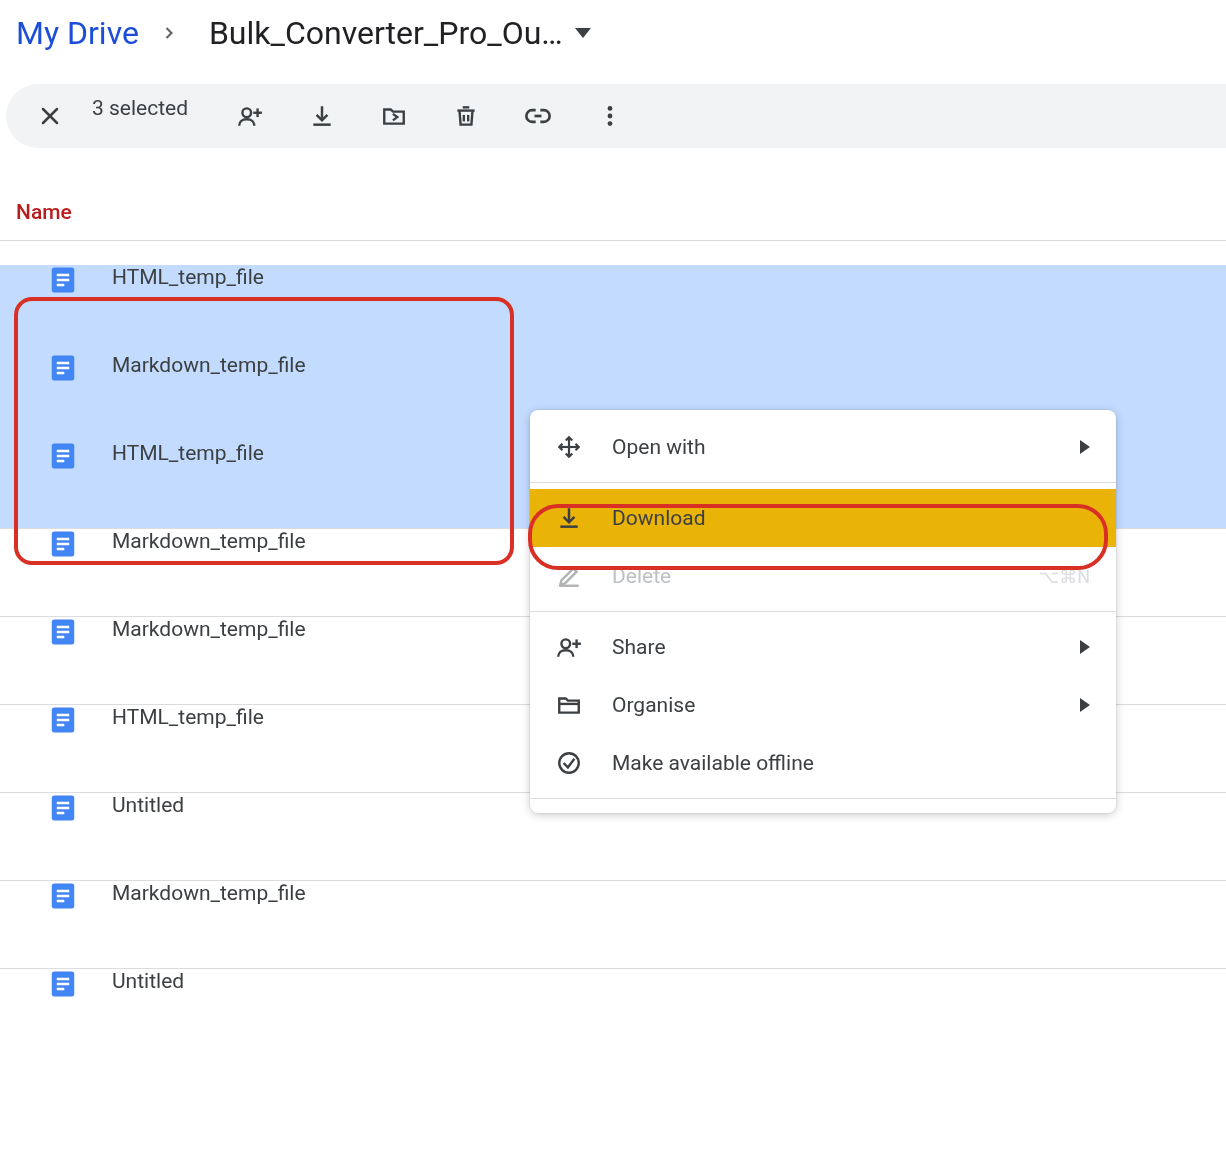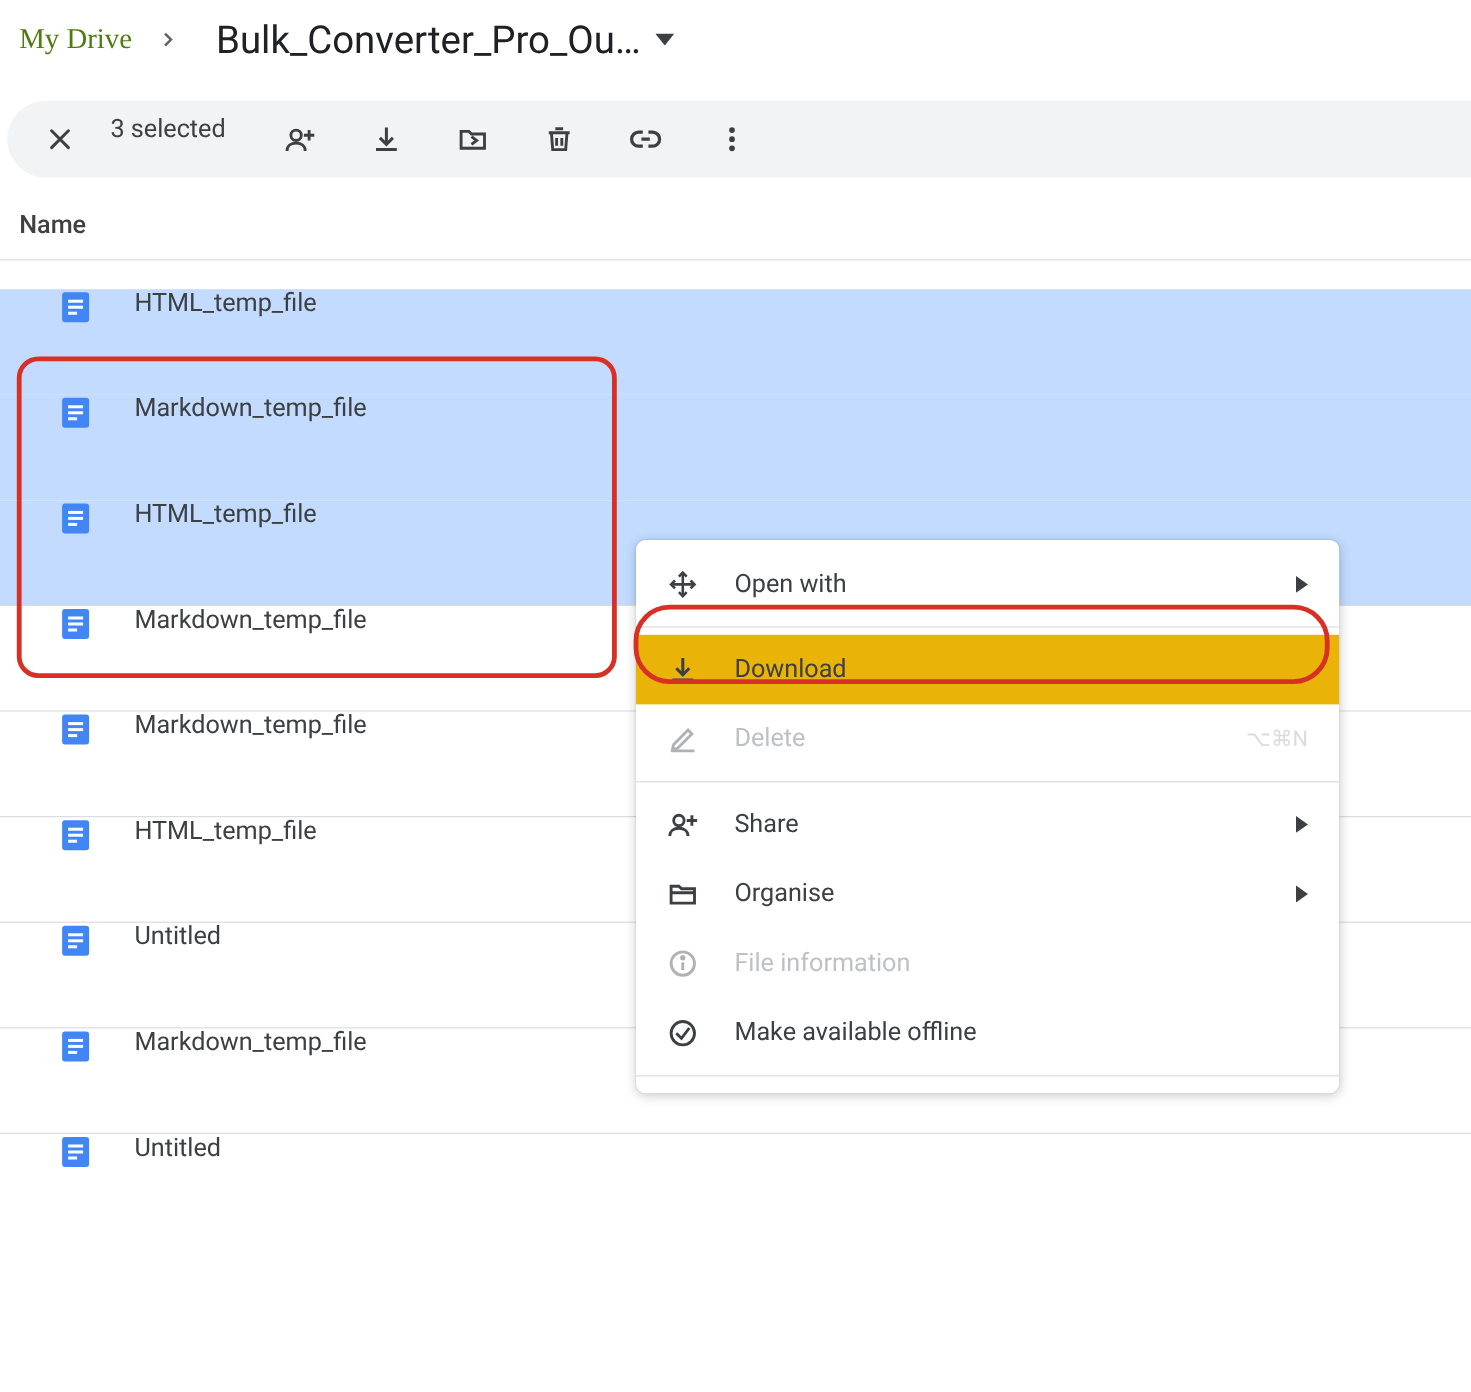--- a/index.html
+++ b/index.html
@@ -1,44 +1,44 @@
 <!DOCTYPE html>
 <html><head>
   <meta charset="utf-8">
   <style>
     * { box-sizing: border-box; margin: 0; padding: 0; }
     body { font-family: 'Google Sans', Roboto, Arial, sans-serif; background: #fff; width: 1226px; color: #202124; }
     
     
     .breadcrumb { display: flex; align-items: center; padding: 10px 16px; gap: 20px; }
-    .breadcrumb-root { font-size: 24px; color: #4d7c0f; font-weight: 400; cursor: pointer; font-family: Liberation Serif, serif; }
+    .breadcrumb-root { font-size: 32px; color: #1d4ed8; font-weight: 400; cursor: pointer; }
     .breadcrumb-sep { color: #5f6368; }
     .breadcrumb-current { font-size: 32px; color: #202124; font-weight: 400; }
     .breadcrumb-dropdown { display: flex; align-items: center; gap: 12px; cursor: pointer; padding: 4px 10px; border-radius: 30px;}
     
     
     .sel-toolbar { display: flex; align-items: flex-start; background: #f1f3f4; border-radius: 40px 0 0 40px; padding: 12px 24px; gap: 32px; margin-top: 18px; margin-left: 6px; }
     .sel-toolbar .icon-btn { width: 40px; height: 40px; display:flex; align-items:center; justify-content:center; border-radius:50%; cursor:pointer; color:#444;}
     .sel-count { font-size: 21px; color: #3c4043; margin-left:-10px; margin-right:10px; }
     
     
-    .name-header { font-size: 21px; font-weight: 500; color: #404040; padding: 28px 16px 16px; border-bottom: 1px solid #dadce0; }
+    .name-header { font-size: 21px; font-weight: 500; color: #b91c1c; padding: 28px 16px 16px; border-bottom: 1px solid #dadce0; margin-top: 24px; }
     
     
     .file-list { margin-top: 24px; }
     .file-row { display: flex; height: 88px; padding: 0 48px; border-bottom: 1px solid #dadce0; cursor: pointer; gap:34px; font-size: 21px; color:#3c4043;}
     .file-row.selected { background: #c2dbff; }
     .file-row.no-border { border-bottom: none; }
     .doc-icon { width:30px; height:30px; flex-shrink:0; }
     
     
     .highlight-box { position: absolute; border: 4px solid #d93025; border-radius: 18px; pointer-events: none; }
     
     
-    .context-menu { position: absolute; width: 586px; background: #fff; border-radius: 8px; box-shadow: 0 2px 10px rgba(0,0,0,0.2), 0 0 0 1px rgba(0,0,0,0.05); padding: 8px 0; margin-top: 40px; }
+    .context-menu { position: absolute; width: 586px; background: #fff; border-radius: 8px; box-shadow: 0 2px 10px rgba(0,0,0,0.2), 0 0 0 1px rgba(0,0,0,0.05); padding: 8px 0; }
     .menu-item { display: flex; align-items: center; height: 58px; padding: 0 26px; font-size: 21px; color: #3c4043; cursor: pointer; gap: 30px; position: relative; }
     .menu-item.highlighted { background: #eab308; }
     .menu-item.disabled { color: #bdc1c6; cursor: default; }
     .menu-item.disabled svg { opacity: 0.4; }
     .menu-sep { height: 1px; background: #dadce0; margin: 6px 0; }
     .menu-shortcut { margin-left: auto; font-size: 18px; color: #5f6368; }
     .menu-item.disabled .menu-shortcut { color: #dadce0; }
     .menu-arrow { margin-left: auto; }
     
     svg { display: block; }
@@ -257,28 +257,20 @@
         <path d="M3 6h6l2 2h10v11H3z"></path>
         <line x1="3" y1="11" x2="21" y2="11"></line>
       </svg>
     <span>Organise</span>
     <span class="menu-arrow">
         <svg width="10" height="14" viewBox="0 0 10 14">
           <polygon points="0,0 10,7 0,14" fill="#3c4043"></polygon>
         </svg>
       </span>
   </div>
-  <div class="menu-item disabled">
-    <svg width="26" height="26" viewBox="0 0 24 24" fill="none" stroke="#3c4043" stroke-width="2.2">
-        <circle cx="12" cy="12" r="9"></circle>
-        <line x1="12" y1="11" x2="12" y2="17"></line>
-        <circle cx="12" cy="7.5" r="1" fill="#3c4043"></circle>
-      </svg>
-    <span>File information</span>
-  </div>
   <div class="menu-item">
     <svg width="26" height="26" viewBox="0 0 24 24" fill="none" stroke="#3c4043" stroke-width="2.2">
         <circle cx="12" cy="12" r="9"></circle>
         <polyline points="7 12 11 16 17 8"></polyline>
       </svg>
     <span>Make available offline</span>
   </div>
   <div class="menu-sep"></div>
 </div>
 

